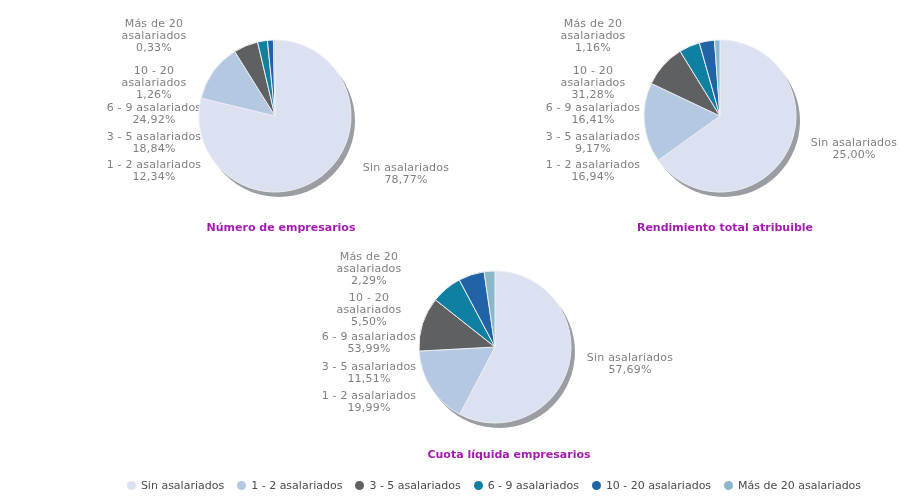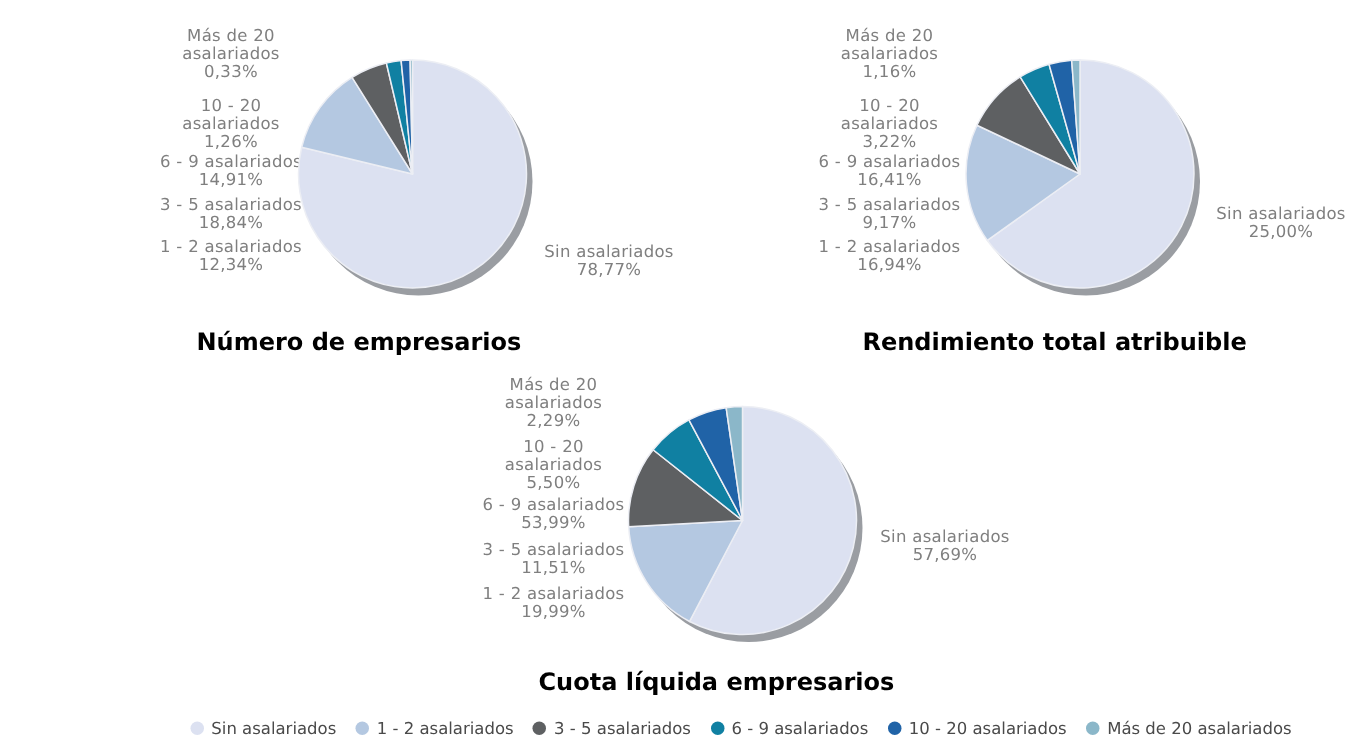--- a/index.html
+++ b/index.html
@@ -6,22 +6,22 @@
   #stage{
     position:relative;width:900px;height:500px;background:#ffffff;overflow:hidden;
     font-family:"DejaVu Sans","Liberation Sans",sans-serif;
     margin-left:44px;
   }
   .callout{
     position:absolute;text-align:center;color:#7f7f7f;
     font-size:11px;line-height:12px;letter-spacing:0.2px;
   }
   .chart-title{
-    position:absolute;text-align:left;color:#000000;
-    font-size:16px;font-weight:bold;line-height:14px;
+    position:absolute;text-align:center;color:#a21caf;
+    font-size:11px;font-weight:bold;line-height:14px;
   }
   svg.pie{position:absolute;overflow:visible;}
   #legend{
     position:absolute;left:0;right:0;top:477px;height:16px;
     display:flex;justify-content:center;align-items:center;gap:13px;
     font-size:11px;color:#4a4a4a;
   }
   .legend-item{display:flex;align-items:center;gap:5px;white-space:nowrap;}
   .legend-marker{width:9px;height:9px;border-radius:50%;display:inline-block;flex:none;}
 </style>
@@ -34,21 +34,21 @@
     <div class="callout" style="left:60px;top:18px;width:100px">
       <div>Más de 20 asalariados</div>
       <div>0,33%</div>
     </div>
     <div class="callout" style="left:60px;top:65px;width:100px">
       <div>10 - 20 asalariados</div>
       <div>1,26%</div>
     </div>
     <div class="callout" style="left:60px;top:102px;width:100px">
       <div>6 - 9 asalariados</div>
-      <div>14,91%</div>
+      <div>24,92%</div>
     </div>
     <div class="callout" style="left:60px;top:131px;width:100px">
       <div>3 - 5 asalariados</div>
       <div>18,84%</div>
     </div>
     <div class="callout" style="left:60px;top:159px;width:100px">
       <div>1 - 2 asalariados</div>
       <div>12,34%</div>
     </div>
     <div class="callout" style="left:307px;top:162px;width:110px">
@@ -67,21 +67,21 @@
     <div class="chart-title" style="left:87px;top:221px;width:300px">Número de empresarios</div>
   </div>
 
   <div>
     <div class="callout" style="left:499px;top:18px;width:100px">
       <div>Más de 20 asalariados</div>
       <div>1,16%</div>
     </div>
     <div class="callout" style="left:499px;top:65px;width:100px">
       <div>10 - 20 asalariados</div>
-      <div>3,22%</div>
+      <div>31,28%</div>
     </div>
     <div class="callout" style="left:499px;top:102px;width:100px">
       <div>6 - 9 asalariados</div>
       <div>16,41%</div>
     </div>
     <div class="callout" style="left:499px;top:131px;width:100px">
       <div>3 - 5 asalariados</div>
       <div>9,17%</div>
     </div>
     <div class="callout" style="left:499px;top:159px;width:100px">

